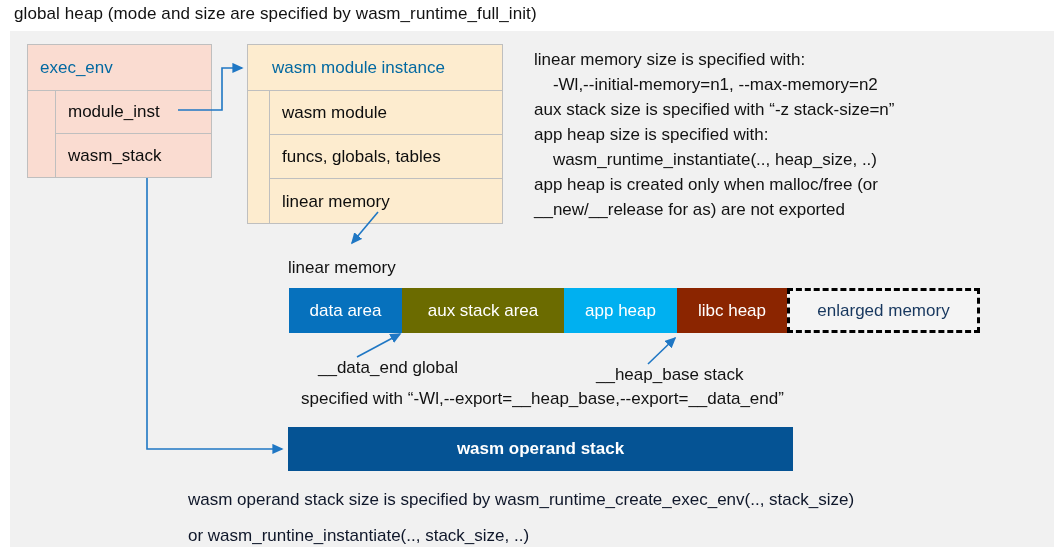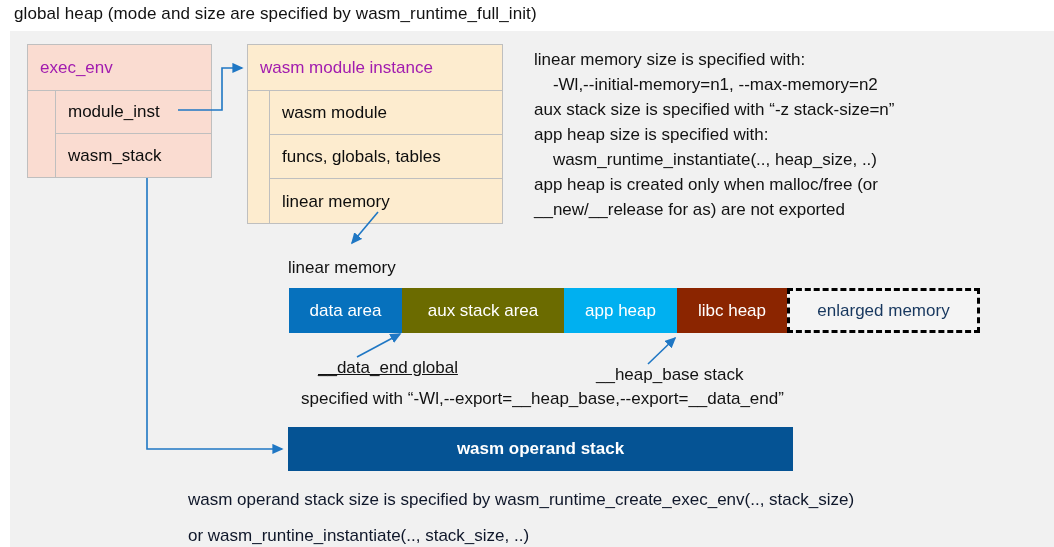--- a/index.html
+++ b/index.html
@@ -42,21 +42,21 @@
     box-sizing: border-box;
     border: 1px solid #bfbfbf;
   }
   .struct .hdr {
     box-sizing: border-box;
     width: 100%;
     border-bottom: 1px solid #bfbfbf;
     display: flex;
     align-items: center;
     font-size: 17px;
-    color: #a21caf;
+    color: #0369a1;
   }
   .struct .body {
     display: flex;
     width: 100%;
   }
   .struct .gutter {
     box-sizing: border-box;
     border-right: 1px solid #bfbfbf;
     flex: 0 0 auto;
   }
@@ -81,21 +81,21 @@
   #exec-env .hdr { height: 46px; padding-left: 12px; }
   #exec-env .body { height: 86px; }
   #exec-env .gutter { width: 28px; }
   #exec-env .row { height: 43px; padding-left: 12px; }
 
   
   #module-inst {
     left: 247px; top: 44px; width: 256px; height: 180px;
     background: #fdeccf;
   }
-  #module-inst .hdr { height: 46px; padding-left: 12px; }
+  #module-inst .hdr { height: 46px; padding-left: 24px; }
   #module-inst .body { height: 133px; }
   #module-inst .gutter { width: 22px; }
   #module-inst .row { height: 44px; padding-left: 12px; }
   #module-inst .rows .row:nth-child(3) { height: 45px; }
 
   
   #notes {
     position: absolute;
     left: 534px;
     top: 47px;
@@ -137,21 +137,21 @@
     border: 3px dashed #000000;
   }
 
   
   .anno {
     position: absolute;
     font-size: 17px;
     color: #121212;
     white-space: nowrap;
   }
-  #anno-data-end { left: 318px; top: 358px; text-decoration: underline; }
+  #anno-data-end { left: 318px; top: 358px; }
   #anno-heap-base { left: 596px; top: 365px; }
   #anno-export { left: 301px; top: 389px; }
 
   
   #operand-stack {
     position: absolute;
     left: 288px;
     top: 427px;
     width: 505px;
     height: 44px;

